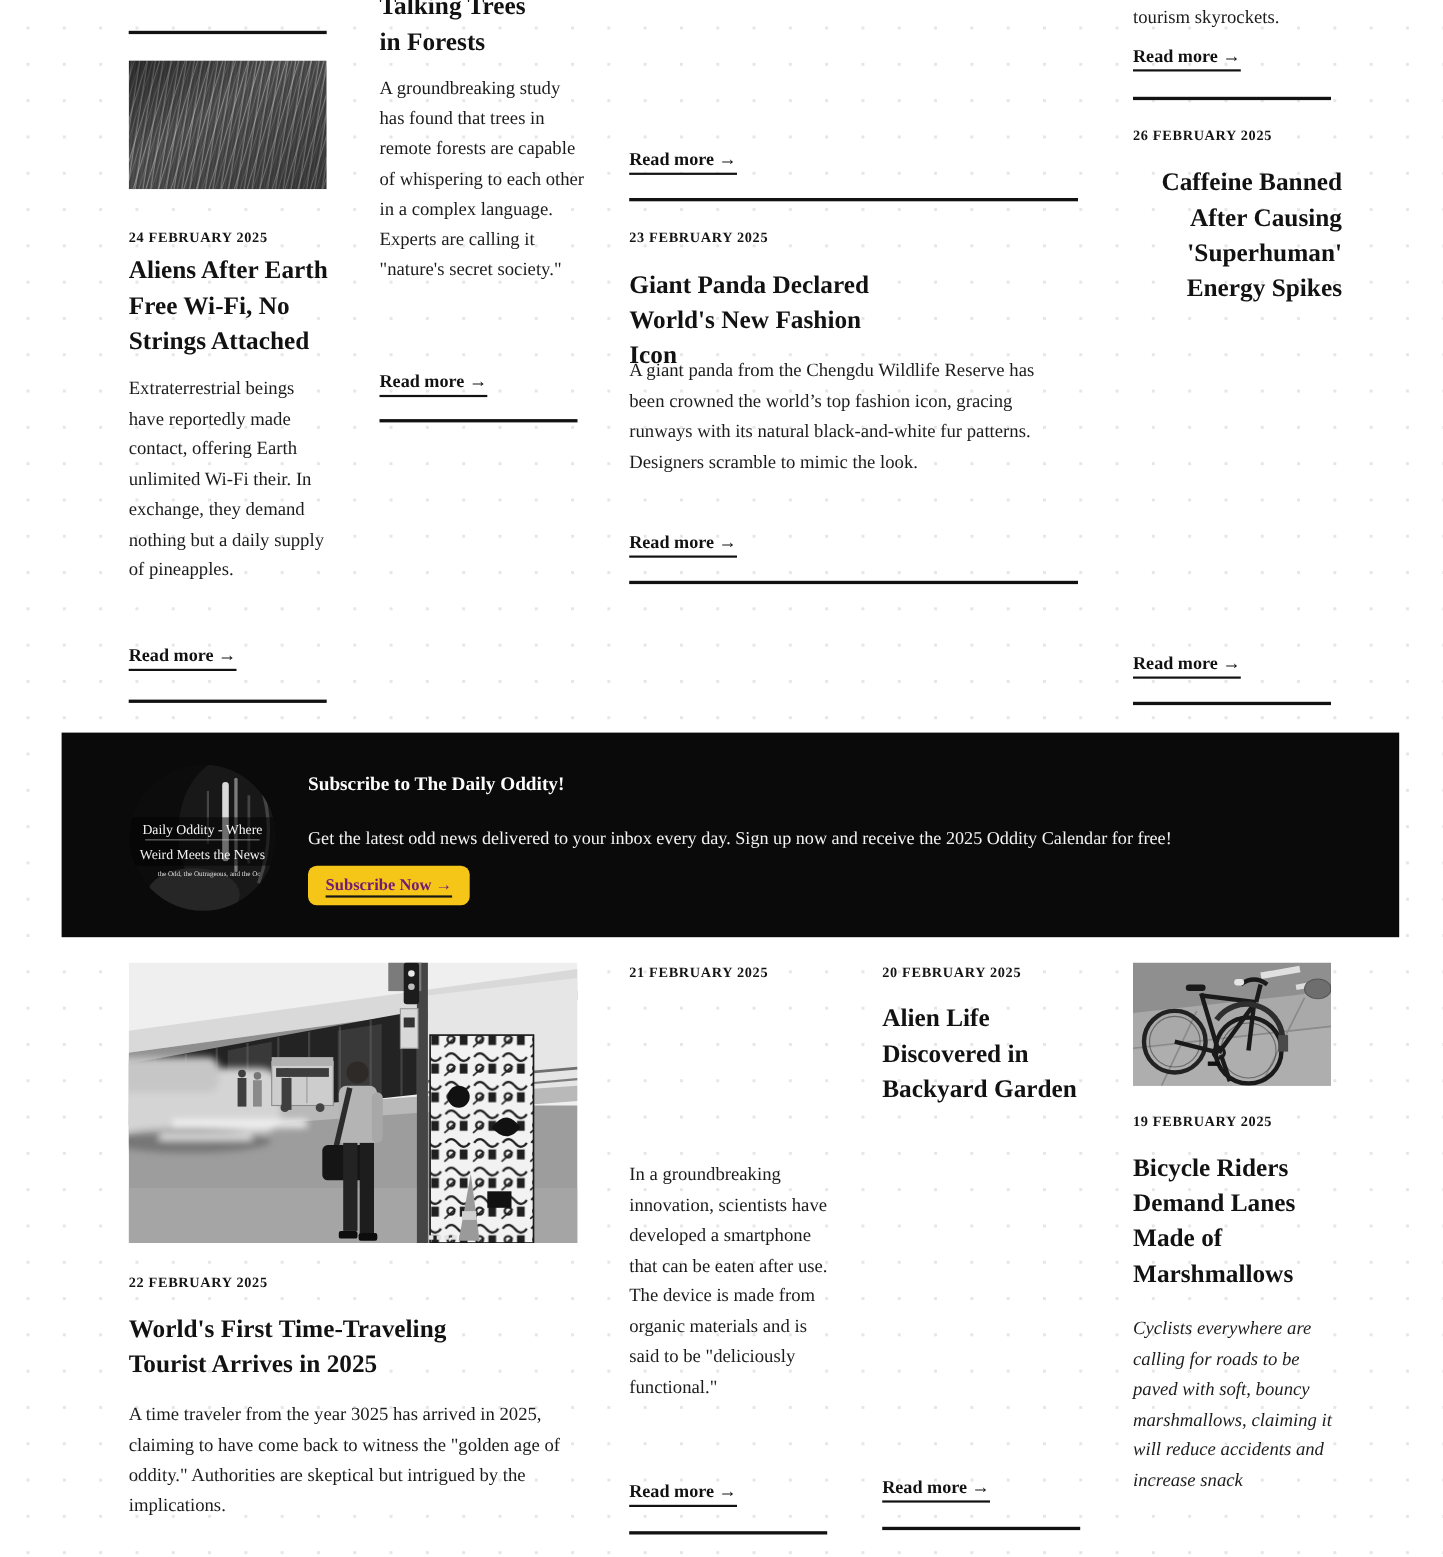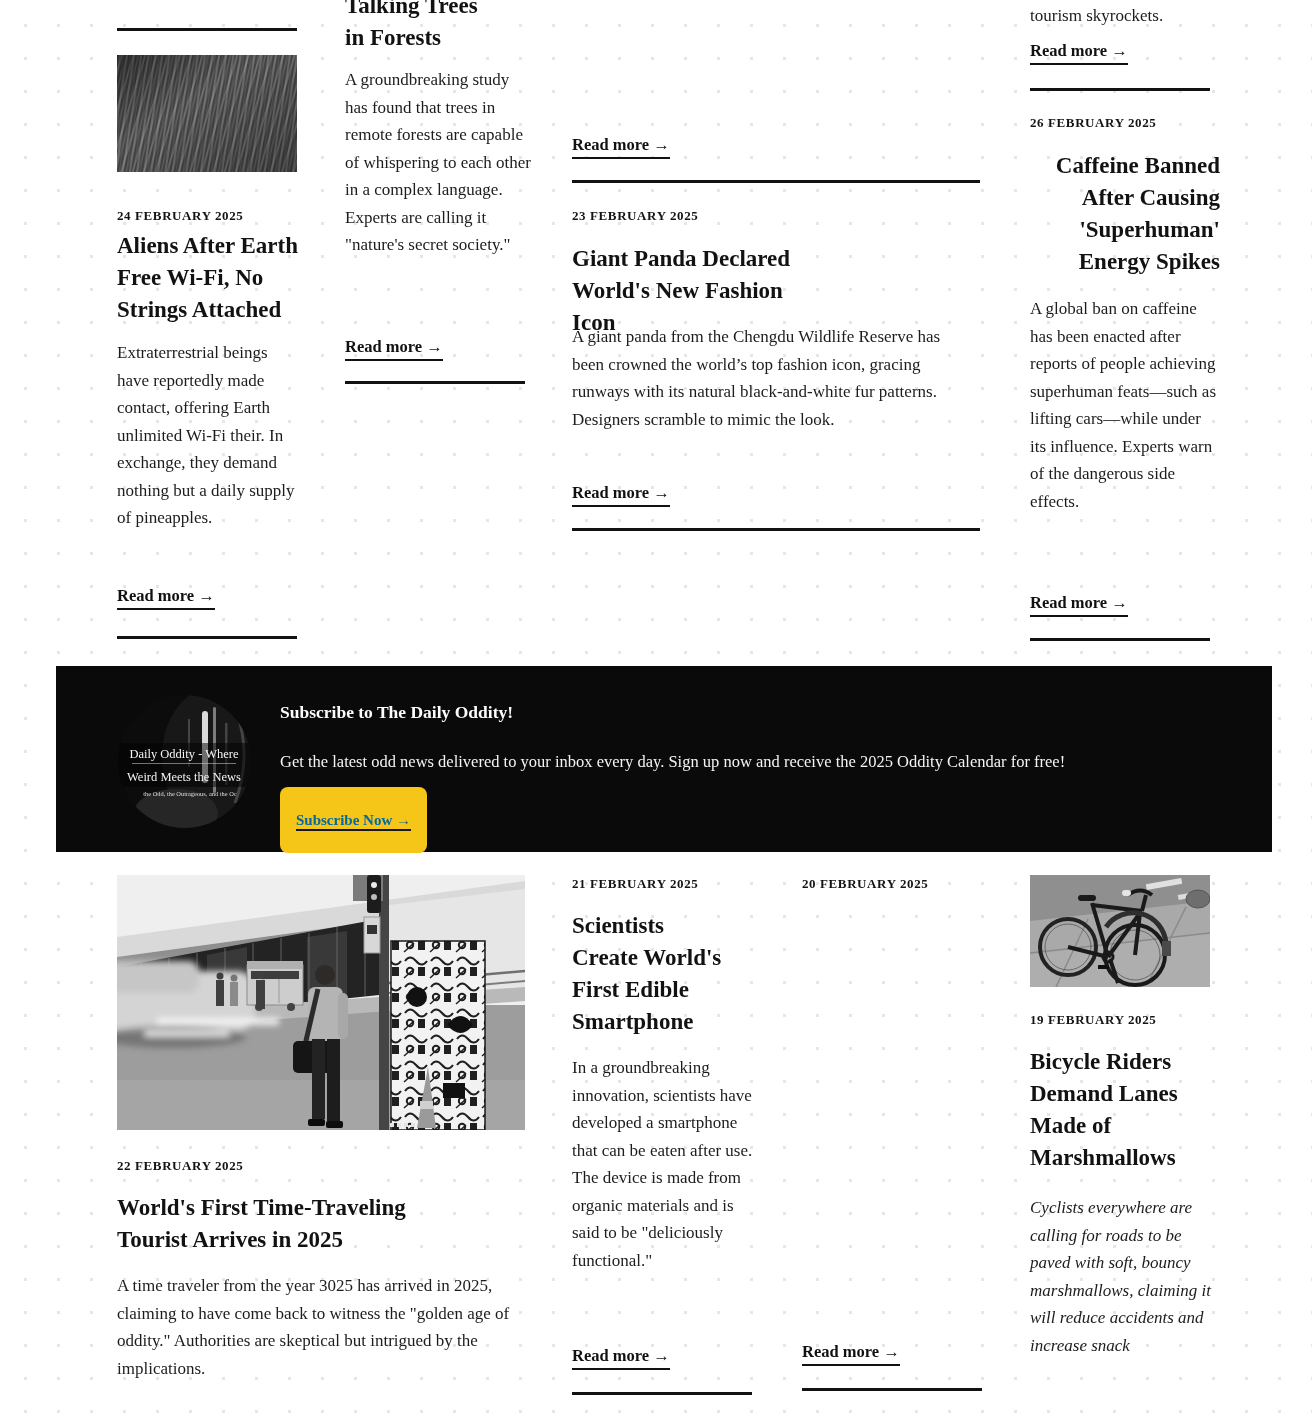--- a/index.html
+++ b/index.html
@@ -18,22 +18,22 @@
   .read{
     display:inline-block;font:700 16.5px/20px "Liberation Serif",serif;color:#111;
     border-bottom:2.5px solid #121212;padding-bottom:2px;cursor:pointer;text-decoration:none;white-space:nowrap;
   }
   figure{margin:0;}
   figure svg{display:block;}
   .banner{background:#0a0a0a;}
   .banner-title{font:700 17.5px/22px "Liberation Serif",serif;color:#fdfdfd;}
   .banner-msg{font:400 16.5px/22px "Liberation Serif",serif;color:#f4f4f4;white-space:nowrap;}
   .banner-btn{
-    display:inline-block;background:#F5C518;color:#0369a1;border:none;border-radius:8px;
-    font:700 15px/18px "Liberation Serif",serif;padding:24px 16px;cursor:pointer;
+    display:inline-block;background:#F5C518;color:#701a75;border:none;border-radius:8px;
+    font:700 15px/18px "Liberation Serif",serif;padding:9px 16px;cursor:pointer;
   }
   .banner-btn span{border-bottom:2px solid #171717;padding-bottom:1px;}
 </style>
 </head>
 <body>
 
 <div class="page">
 
   <div class="abs rule" style="left:117px;top:28px;width:180px;"></div>
 
@@ -80,21 +80,20 @@
   <p class="abs body" style="left:572px;top:323px;width:400px;margin:0;">A giant panda from the Chengdu Wildlife Reserve has been crowned the world’s top fashion icon, gracing runways with its natural black-and-white fur patterns. Designers scramble to mimic the look.</p>
   <a class="abs read" style="left:572px;top:483px;">Read more →</a>
   <div class="abs rule" style="left:572px;top:528px;width:408px;"></div>
 
   <p class="abs body" style="left:1030px;top:2px;width:180px;margin:0;">tourism skyrockets.</p>
   <a class="abs read" style="left:1030px;top:41px;">Read more →</a>
   <div class="abs rule" style="left:1030px;top:88px;width:180px;"></div>
 
   <div class="abs date" style="left:1030px;top:115px;">26 FEBRUARY 2025</div>
   <h2 class="abs title" style="left:1030px;top:150px;width:190px;margin:0;text-align:right;">Caffeine Banned After Causing 'Superhuman' Energy Spikes</h2>
-  <p class="abs body" style="left:1030px;top:295px;width:186px;margin:0;">A global ban on caffeine has been enacted after reports of people achieving superhuman feats—such as lifting cars—while under its influence. Experts warn of the dangerous side effects.</p>
   <a class="abs read" style="left:1030px;top:593px;">Read more →</a>
   <div class="abs rule" style="left:1030px;top:638px;width:180px;"></div>
 
   <div class="abs banner" style="left:56px;top:666px;width:1216px;height:186px;">
     <figure class="abs" style="left:62px;top:29px;width:133px;height:133px;">
       <svg width="133" height="133" viewBox="0 0 133 133">
         <defs>
             <clipPath id="logoClip">
               <circle cx="66.5" cy="66.5" r="66.5"></circle>
             </clipPath>
@@ -219,26 +218,26 @@
           <rect x="294" y="248" width="4" height="4"></rect>
         </g>
     </svg>
   </figure>
 
   <div class="abs date" style="left:117px;top:1158px;">22 FEBRUARY 2025</div>
   <h2 class="abs title" style="left:117px;top:1192px;width:330px;margin:0;">World's First Time-Traveling Tourist Arrives in 2025</h2>
   <p class="abs body" style="left:117px;top:1272px;width:422px;margin:0;">A time traveler from the year 3025 has arrived in 2025, claiming to have come back to witness the "golden age of oddity." Authorities are skeptical but intrigued by the implications.</p>
 
   <div class="abs date" style="left:572px;top:876px;">21 FEBRUARY 2025</div>
-  <h2 class="abs title" style="left:572px;top:910px;width:155px;margin:0;">Scientists Create World's First Edible Smartphone</h2>
   <p class="abs body" style="left:572px;top:1054px;width:188px;margin:0;">In a groundbreaking innovation, scientists have developed a smartphone that can be eaten after use. The device is made from organic materials and is said to be "deliciously functional."</p>
   <a class="abs read" style="left:572px;top:1346px;">Read more →</a>
   <div class="abs rule" style="left:572px;top:1392px;width:180px;"></div>
 
   <div class="abs date" style="left:802px;top:876px;">20 FEBRUARY 2025</div>
+  <h2 class="abs title" style="left:802px;top:910px;width:180px;margin:0;">Alien Life Discovered in Backyard Garden</h2>
   <a class="abs read" style="left:802px;top:1342px;">Read more →</a>
   <div class="abs rule" style="left:802px;top:1388px;width:180px;"></div>
 
   <figure class="abs" style="left:1030px;top:875px;width:180px;height:112px;">
     <svg width="180" height="112" viewBox="0 0 180 112">
       <rect width="180" height="112" fill="#8f8f8f"></rect>
       <polygon points="0,46 180,26 180,112 0,112" fill="#a9a9a9"></polygon>
       <polygon points="0,80 180,58 180,112 0,112" fill="#b2b2b2" opacity=".6"></polygon>
       <g stroke="#8a8a8a" stroke-width="1.5">
         <line x1="0" y1="78" x2="180" y2="58"></line>

